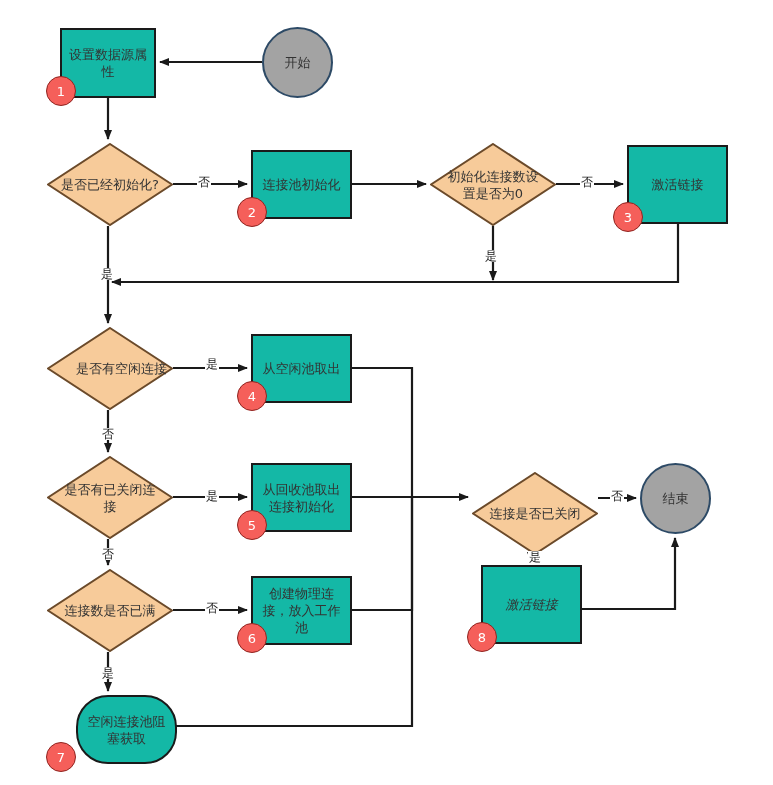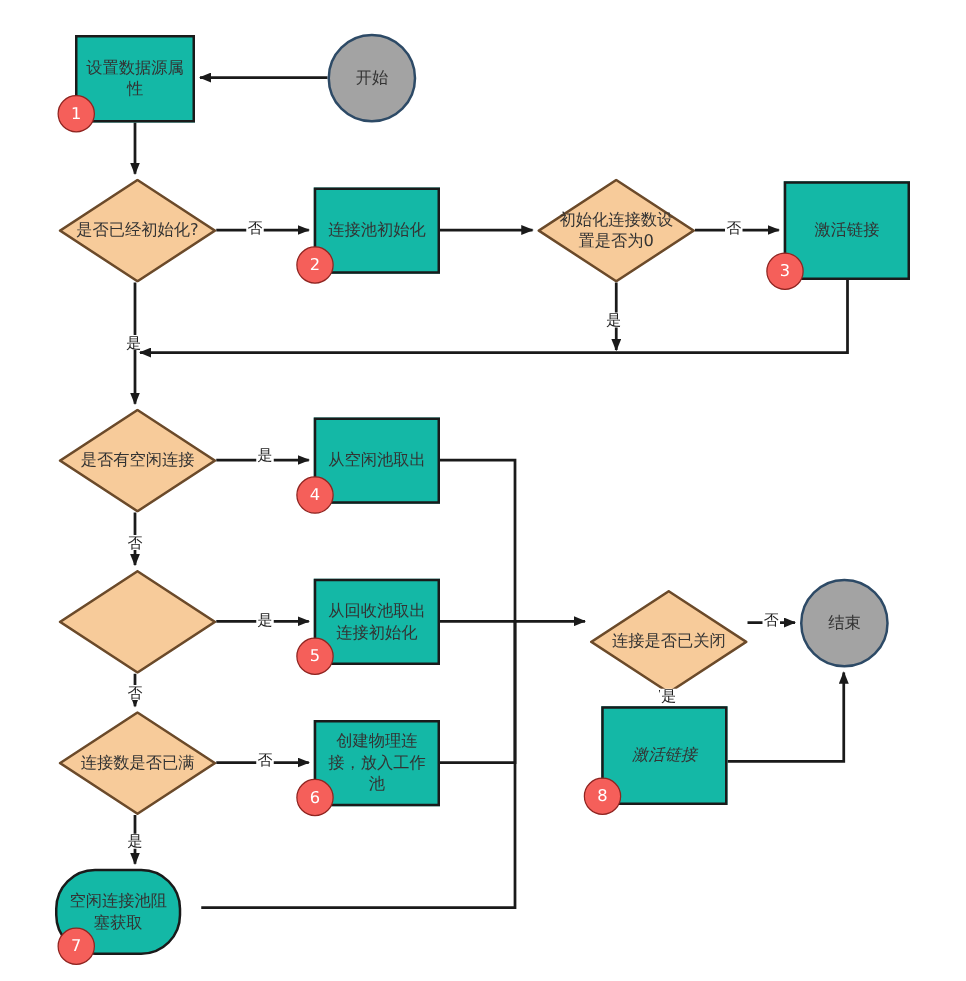--- a/index.html
+++ b/index.html
@@ -165,53 +165,55 @@
         <svg class="dshape" viewBox="0 0 126 83" preserveAspectRatio="none">
           <path d="M63,1 L125,41.5 L63,82 L1,41.5 Z" fill="#f7cb9a" stroke="#6b4a2a" stroke-width="2"></path>
         </svg>
         <div class="label">初始化连接数设
 置是否为0</div>
       </div>
       <div class="node rect" style="left: 627px; top: 145px; width: 101px; height: 79px;">
         <div class="label">激活链接</div>
       </div>
       <div class="badge" style="left: 613px; top: 202px;">3</div>
-      <div class="node diamond" style="left: 47px; top: 327px; width: 126px; height: 83px;">
+      <div class="node diamond" style="left: 47px; top: 327px; width: 126px; height: 83px; justify-content: flex-end;">
         <svg class="dshape" viewBox="0 0 126 83" preserveAspectRatio="none">
           <path d="M63,1 L125,41.5 L63,82 L1,41.5 Z" fill="#f7cb9a" stroke="#6b4a2a" stroke-width="2"></path>
         </svg>
         <div class="label">是否有空闲连接</div>
       </div>
       <div class="node rect" style="left: 251px; top: 334px; width: 101px; height: 69px;">
         <div class="label">从空闲池取出</div>
       </div>
       <div class="badge" style="left: 237px; top: 381px;">4</div>
       <div class="node diamond" style="left: 47px; top: 456px; width: 126px; height: 83px;">
         <svg class="dshape" viewBox="0 0 126 83" preserveAspectRatio="none">
           <path d="M63,1 L125,41.5 L63,82 L1,41.5 Z" fill="#f7cb9a" stroke="#6b4a2a" stroke-width="2"></path>
         </svg>
+        <div class="label">是否有已关闭连
+接</div>
       </div>
       <div class="node rect" style="left: 251px; top: 463px; width: 101px; height: 69px;">
         <div class="label">从回收池取出
 连接初始化</div>
       </div>
       <div class="badge" style="left: 237px; top: 510px;">5</div>
       <div class="node diamond" style="left: 47px; top: 569px; width: 126px; height: 83px; justify-content: center;">
         <svg class="dshape" viewBox="0 0 126 83" preserveAspectRatio="none">
           <path d="M63,1 L125,41.5 L63,82 L1,41.5 Z" fill="#f7cb9a" stroke="#6b4a2a" stroke-width="2"></path>
         </svg>
         <div class="label">连接数是否已满</div>
       </div>
       <div class="node rect" style="left: 251px; top: 576px; width: 101px; height: 69px;">
         <div class="label">创建物理连
 接，放入工作
 池</div>
       </div>
       <div class="badge" style="left: 237px; top: 623px;">6</div>
-      <div class="node rect" style="left: 44px; top: 695px; width: 101px; height: 69px; border-radius: 32px;">
+      <div class="node rect" style="left: 76px; top: 695px; width: 101px; height: 69px; border-radius: 32px;">
         <div class="label">空闲连接池阻
 塞获取</div>
       </div>
       <div class="badge" style="left: 46px; top: 742px;">7</div>
       <div class="node diamond" style="left: 472px; top: 472px; width: 126px; height: 83px;">
         <svg class="dshape" viewBox="0 0 126 83" preserveAspectRatio="none">
           <path d="M63,1 L125,41.5 L63,82 L1,41.5 Z" fill="#f7cb9a" stroke="#6b4a2a" stroke-width="2"></path>
         </svg>
         <div class="label">连接是否已关闭</div>
       </div>

